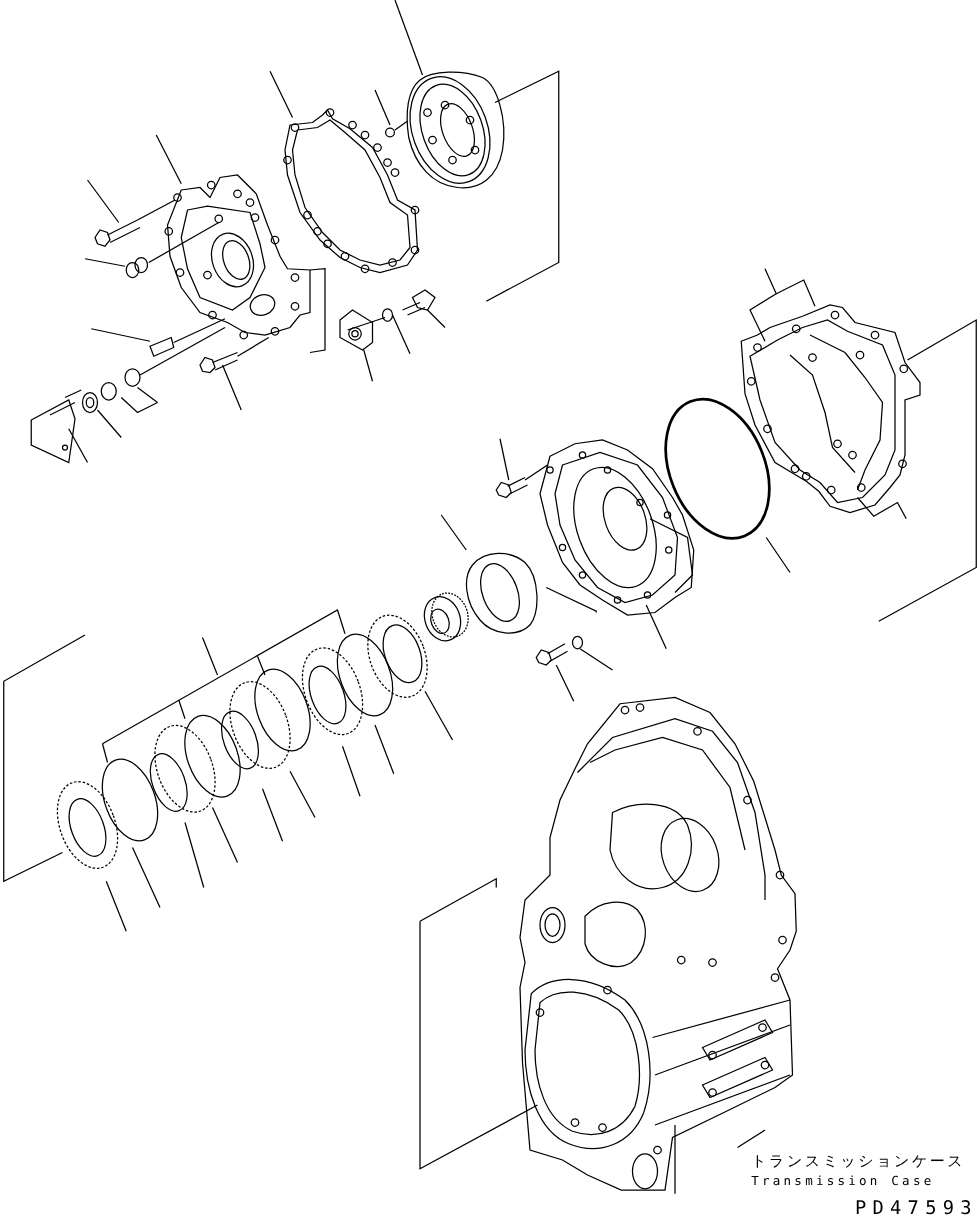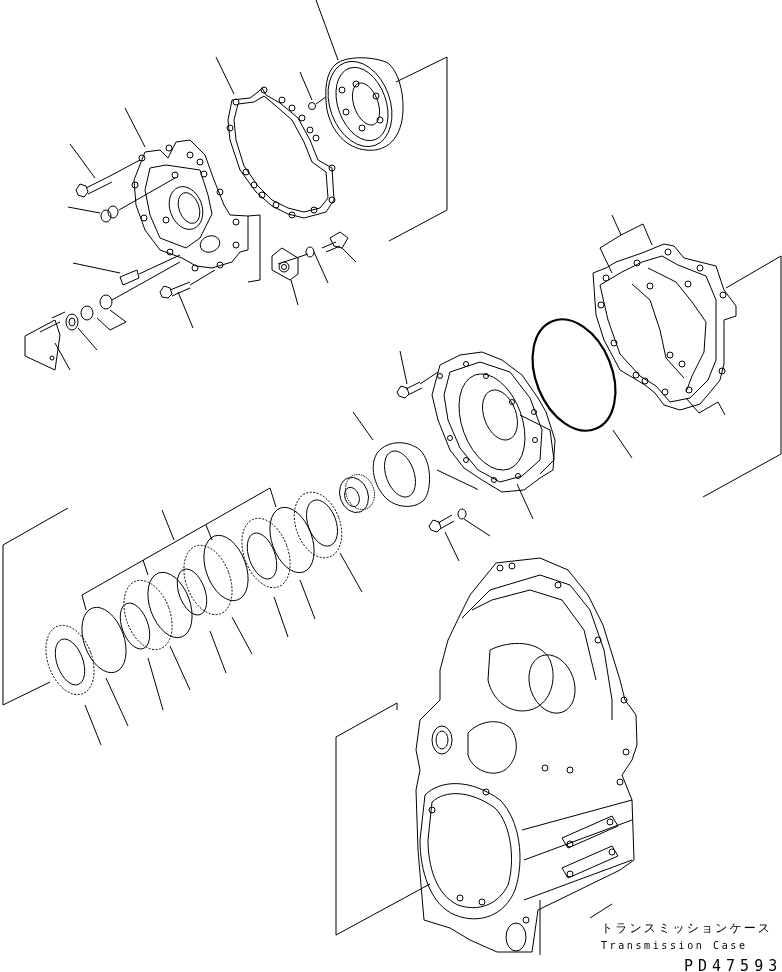--- a/index.html
+++ b/index.html
@@ -3,21 +3,21 @@
 <meta charset="utf-8">
 <style>
   html,body{margin:0;padding:0;background:#ffffff;}
   body{width:782px;height:972px;position:relative;overflow:hidden;font-family:"DejaVu Sans Mono","Liberation Mono",monospace;}
   svg#diagram{position:absolute;left:0;top:0;width:782px;height:972px;}
   svg#diagram *{vector-effect:non-scaling-stroke;}
   .ln{stroke:#000;stroke-width:1;fill:none;}
   .lnw{stroke:#000;stroke-width:1;fill:#fff;}
   .thick{stroke:#000;stroke-width:2.2;fill:none;}
   .caption{position:absolute;color:#000;letter-spacing:3px;font-size:13px;line-height:14px;white-space:nowrap;}
-  #cap-jp{left:601px;top:922px;letter-spacing:2px;font-family:Liberation Mono, monospace;font-size:12px;}
+  #cap-jp{left:601px;top:922px;letter-spacing:2px;font-family:Liberation Sans, sans-serif;font-size:12px;}
   #cap-en{left:601px;top:939px;font-size:10px;letter-spacing:2.6px;}
   #cap-code{left:684px;top:959px;font-size:15px;letter-spacing:5px;}
 </style>
 </head>
 <body>
 
 <svg id="diagram" viewBox="0 0 782 972" xmlns="http://www.w3.org/2000/svg">
 
   <g>
     <path class="ln" d="M145,152 L160,150 L168,158 L176,142 L190,140 L205,155 L214,180 L224,205 L230,215 L248,216 L248,250 L240,252 L232,262 L212,268 L196,266 L182,258 L160,250 L145,230 L136,205 L134,180 Z"></path>

